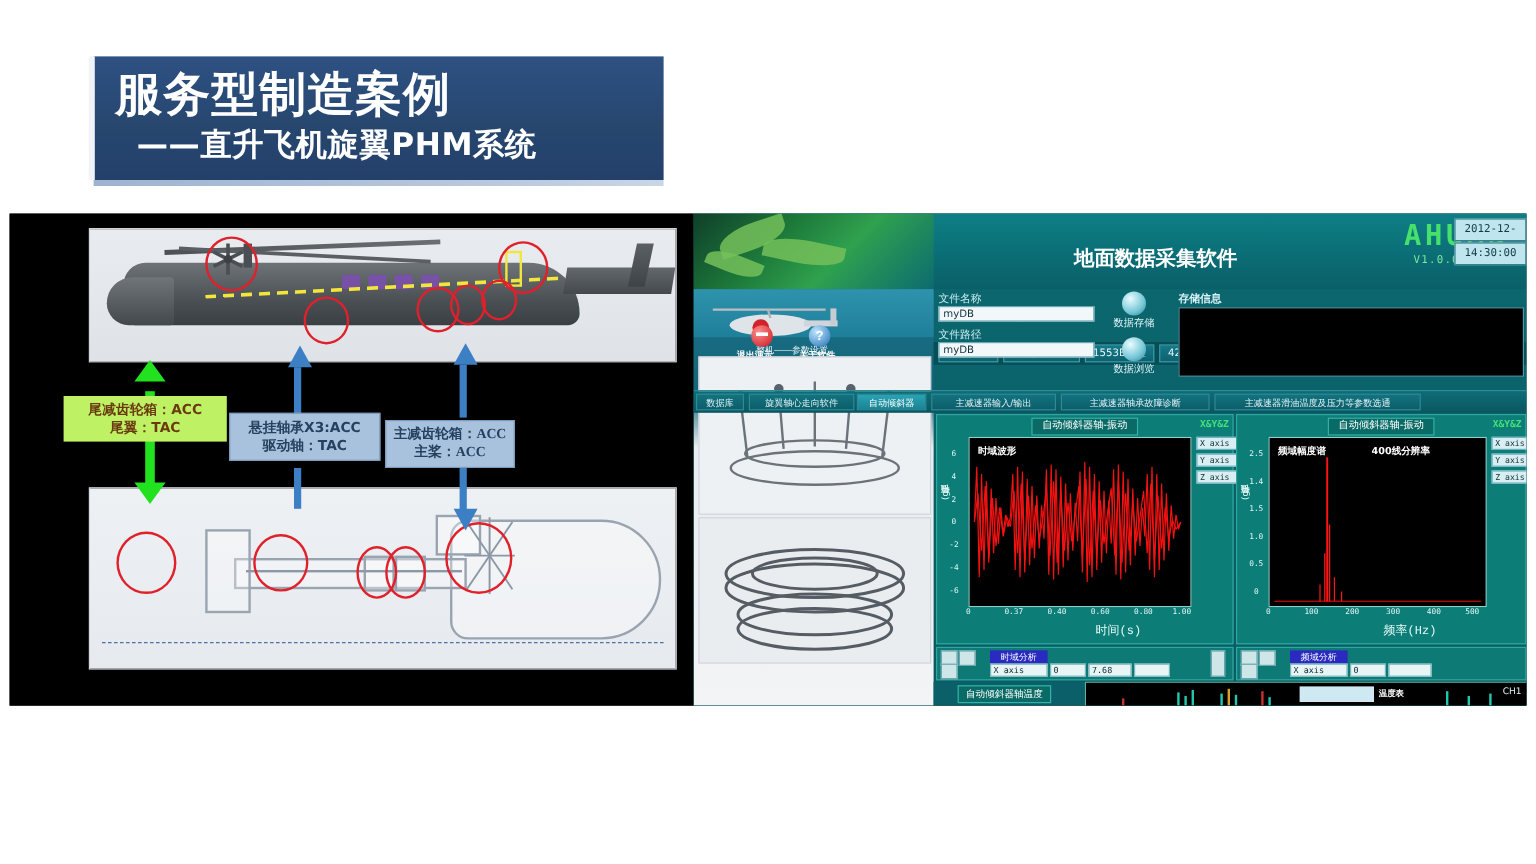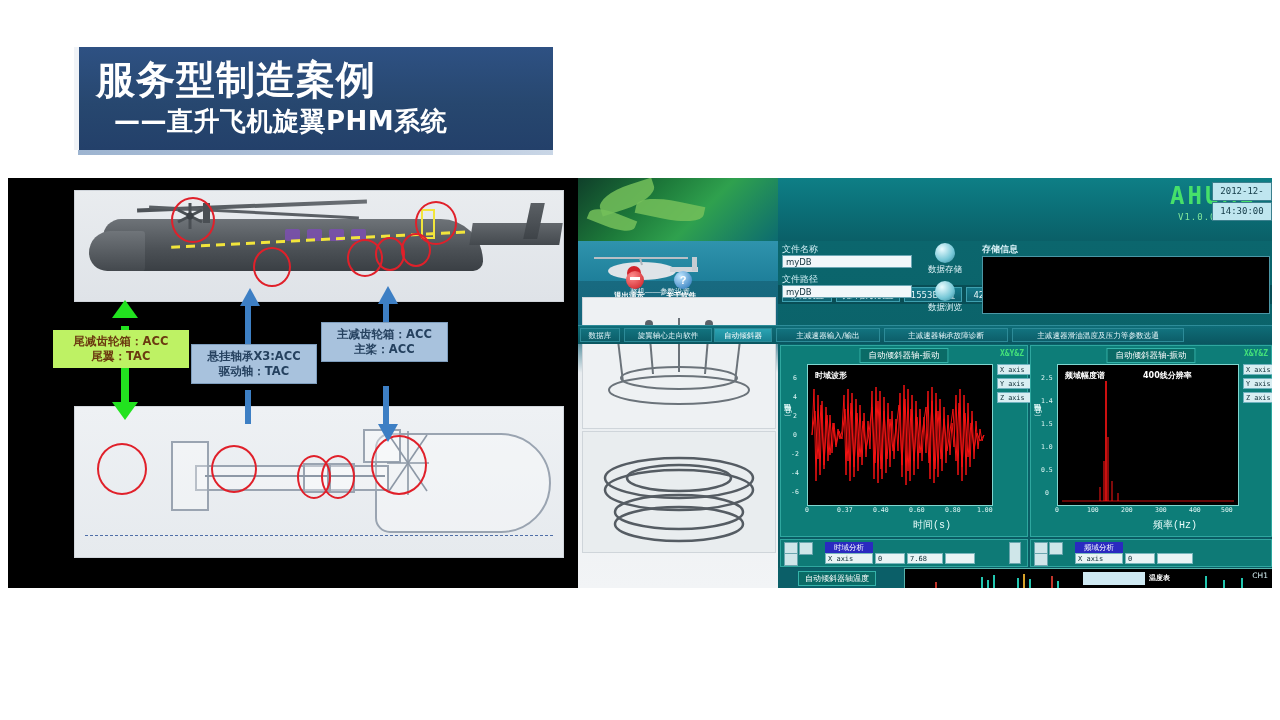--- a/index.html
+++ b/index.html
@@ -254,34 +254,35 @@
       <div class="lbl lbl-green" style="left:45px;top:152px;width:136px;">
         <div>尾减齿轮箱：ACC</div>
         <div>尾翼：TAC</div>
       </div>
 
       <div class="lbl lbl-blue" style="left:183px;top:166px;width:126px;">
         <div>悬挂轴承X3:ACC</div>
         <div>驱动轴：TAC</div>
       </div>
 
-      <div class="lbl lbl-blue" style="left:313px;top:144px;width:127px;">
+      <div class="lbl lbl-blue" style="left:313px;top:172px;width:108px;font-family:Liberation Serif, serif;">
         <div>主减齿轮箱：ACC</div>
         <div>主桨：ACC</div>
       </div>
     </div>
 
     <div class="right-panel">
 
       <div class="sw-header">
         <div class="hdr-photo">
           <div class="hdr-leaf" style="left:20px;top:8px;width:58px;height:22px;transform:rotate(-18deg);"></div>
           <div class="hdr-leaf" style="left:58px;top:22px;width:68px;height:20px;transform:rotate(12deg);"></div>
           <div class="hdr-leaf" style="left:10px;top:34px;width:48px;height:16px;transform:rotate(22deg);"></div>
         </div>
+        <div class="hdr-title2">地面数据采集软件</div>
         <div class="hdr-brand">AHUMS</div>
         <div class="hdr-ver">V1.0.0.0</div>
         <div class="hdr-clock">2012-12-</div>
         <div class="hdr-clock hdr-clock2">14:30:00</div>
       </div>
 
       <div class="sw-body">
 
         <div class="photo-strip">
           <div class="ps-sea"></div>

